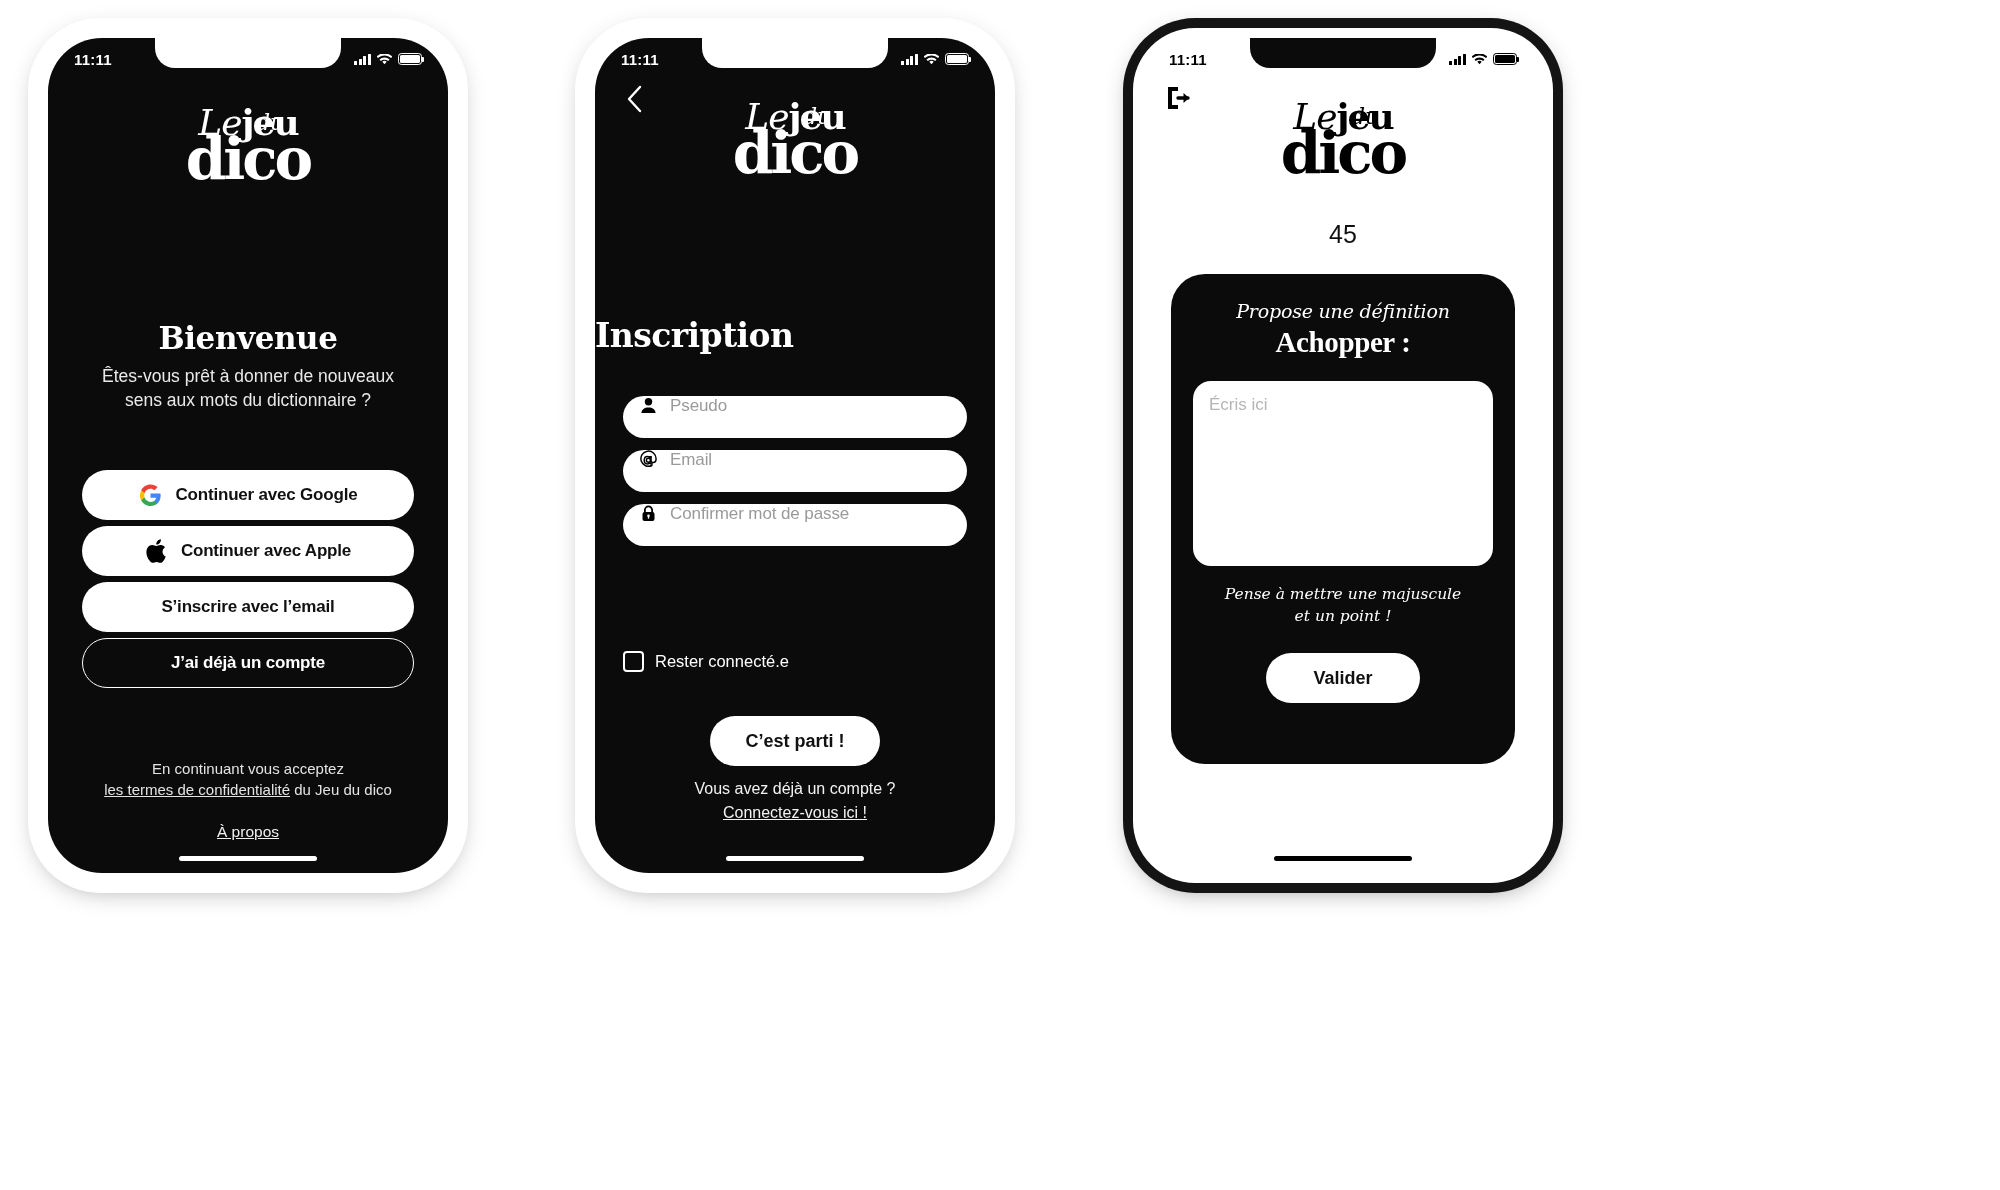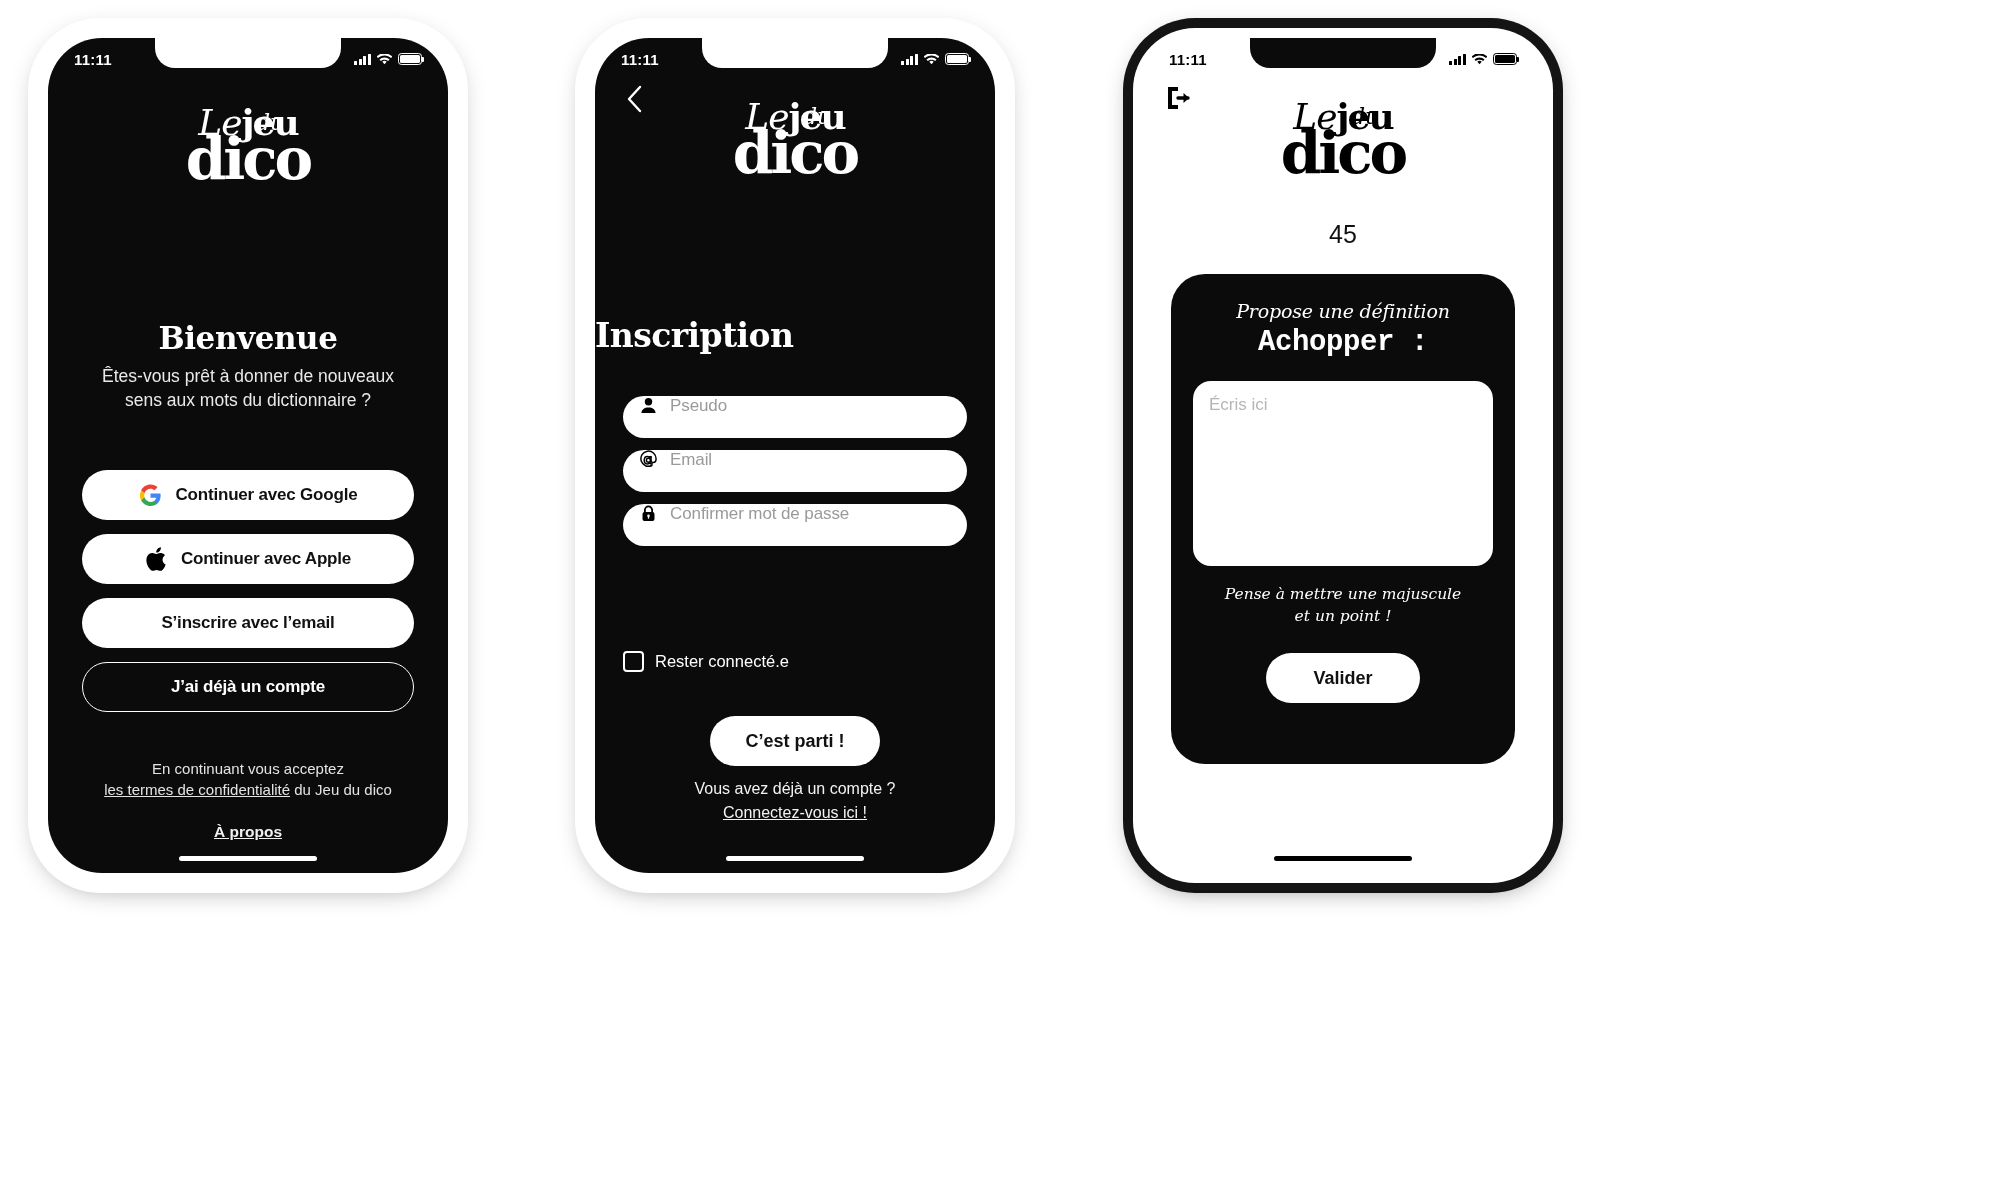--- a/index.html
+++ b/index.html
@@ -143,21 +143,21 @@
   .s1-sub{
     position:absolute; top:327px; left:46px; right:46px;
     text-align:center;
     font-size:17.5px;
     line-height:1.35;
     color:#e9e9e9;
     font-weight:400;
   }
   .btn-stack{
     position:absolute; top:432px; left:34px; right:34px;
-    display:flex; flex-direction:column; gap:14px;
+    display:flex; flex-direction:column; gap:6px;
   }
   .pill-btn{
     height:50px;
     border-radius:26px;
     display:flex; align-items:center; justify-content:center;
     gap:14px;
     font-size:17px; font-weight:700;
     background:#ffffff; color:#111111;
     border:none;
     letter-spacing:-.2px;
@@ -177,21 +177,20 @@
     color:#e3e3e3;
   }
   .s1-foot .u{ text-decoration:underline; }
   .s1-about{
     position:absolute; bottom:32px; left:0; right:0;
     text-align:center;
     font-size:15.5px;
     color:#f0f0f0;
     text-decoration:underline;
     cursor:pointer;
-    font-weight:bold;
   }
 
   
   .back-chev{
     position:absolute; top:48px; left:24px;
     width:30px; height:30px;
     display:flex; align-items:center; justify-content:center;
     cursor:pointer; z-index:7;
   }
   .s2-logo{ position:absolute; top:62px; left:0; right:0; }
@@ -278,21 +277,21 @@
   }
   .s3-prompt{
     font-family:"DejaVu Serif", serif;
     font-style:italic;
     font-size:19px;
     color:#ffffff;
     text-align:center;
     letter-spacing:-.2px;
   }
   .s3-word{
-    font-family:Liberation Mono, monospace;
+    font-family:Liberation Serif, serif;
     font-weight:700;
     font-size:29px;
     color:#ffffff;
     text-align:center;
     margin-top:4px;
     letter-spacing:-.4px;
   }
   .s3-textarea{
     margin-top:22px;
     width:100%;

